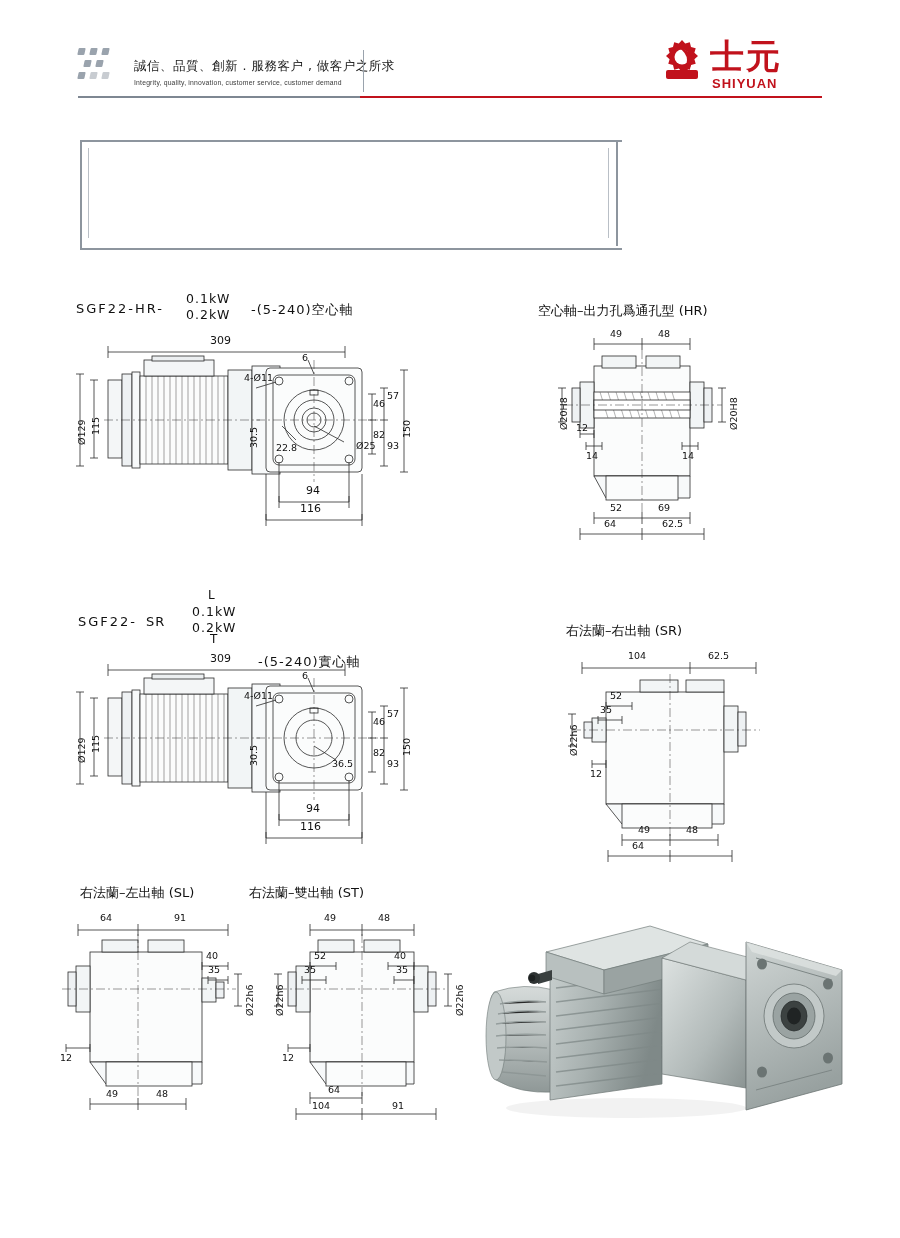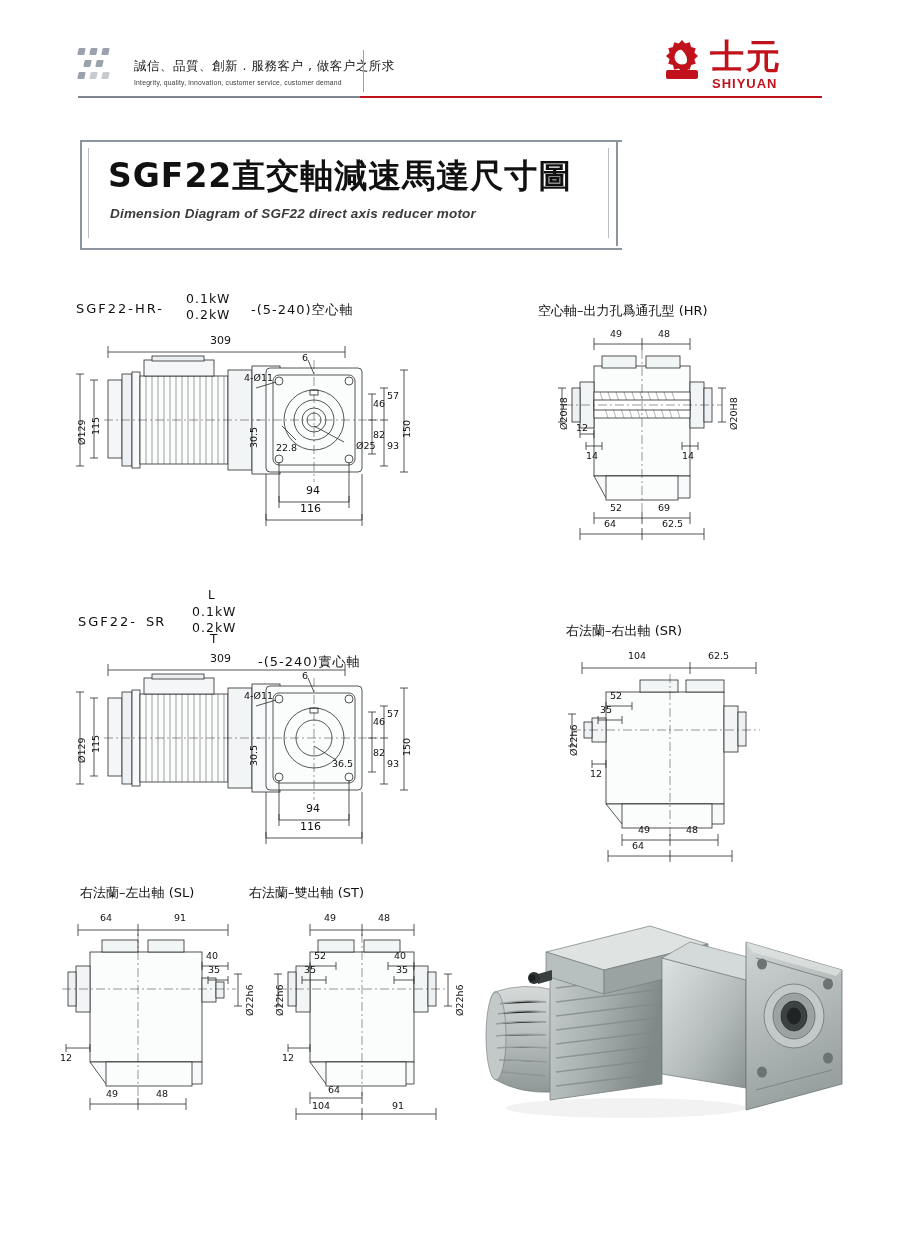--- a/index.html
+++ b/index.html
@@ -78,22 +78,20 @@
       <div class="logo-cn">士元</div>
       <div class="logo-en">SHIYUAN</div>
     </div>
   </div>
 
   <div class="titleblock">
     <div class="tb-frame"></div>
     <div class="tb-frame2"></div>
     <div class="tb-right"></div>
     <div class="tb-right2"></div>
-    <div class="title-cn">SGF22直交軸減速馬達尺寸圖</div>
-    <div class="title-en">Dimension Diagram of SGF22 direct axis reducer motor</div>
   </div>
 
   <div class="fig" style="left:76px;top:292px;width:360px;height:36px;">
     <div class="cap" style="left:0;top:9px;letter-spacing:2px;">SGF22-HR-</div>
     <div class="cap" style="left:110px;top:-1px;font-size:12.5px;letter-spacing:1px;">0.1kW</div>
     <div class="cap" style="left:110px;top:15px;font-size:12.5px;letter-spacing:1px;">0.2kW</div>
     <div class="cap" style="left:175px;top:9px;letter-spacing:1px;">-(5-240)空心軸</div>
   </div>
 
   <div class="fig" style="left:60px;top:330px;width:410px;height:225px;">

